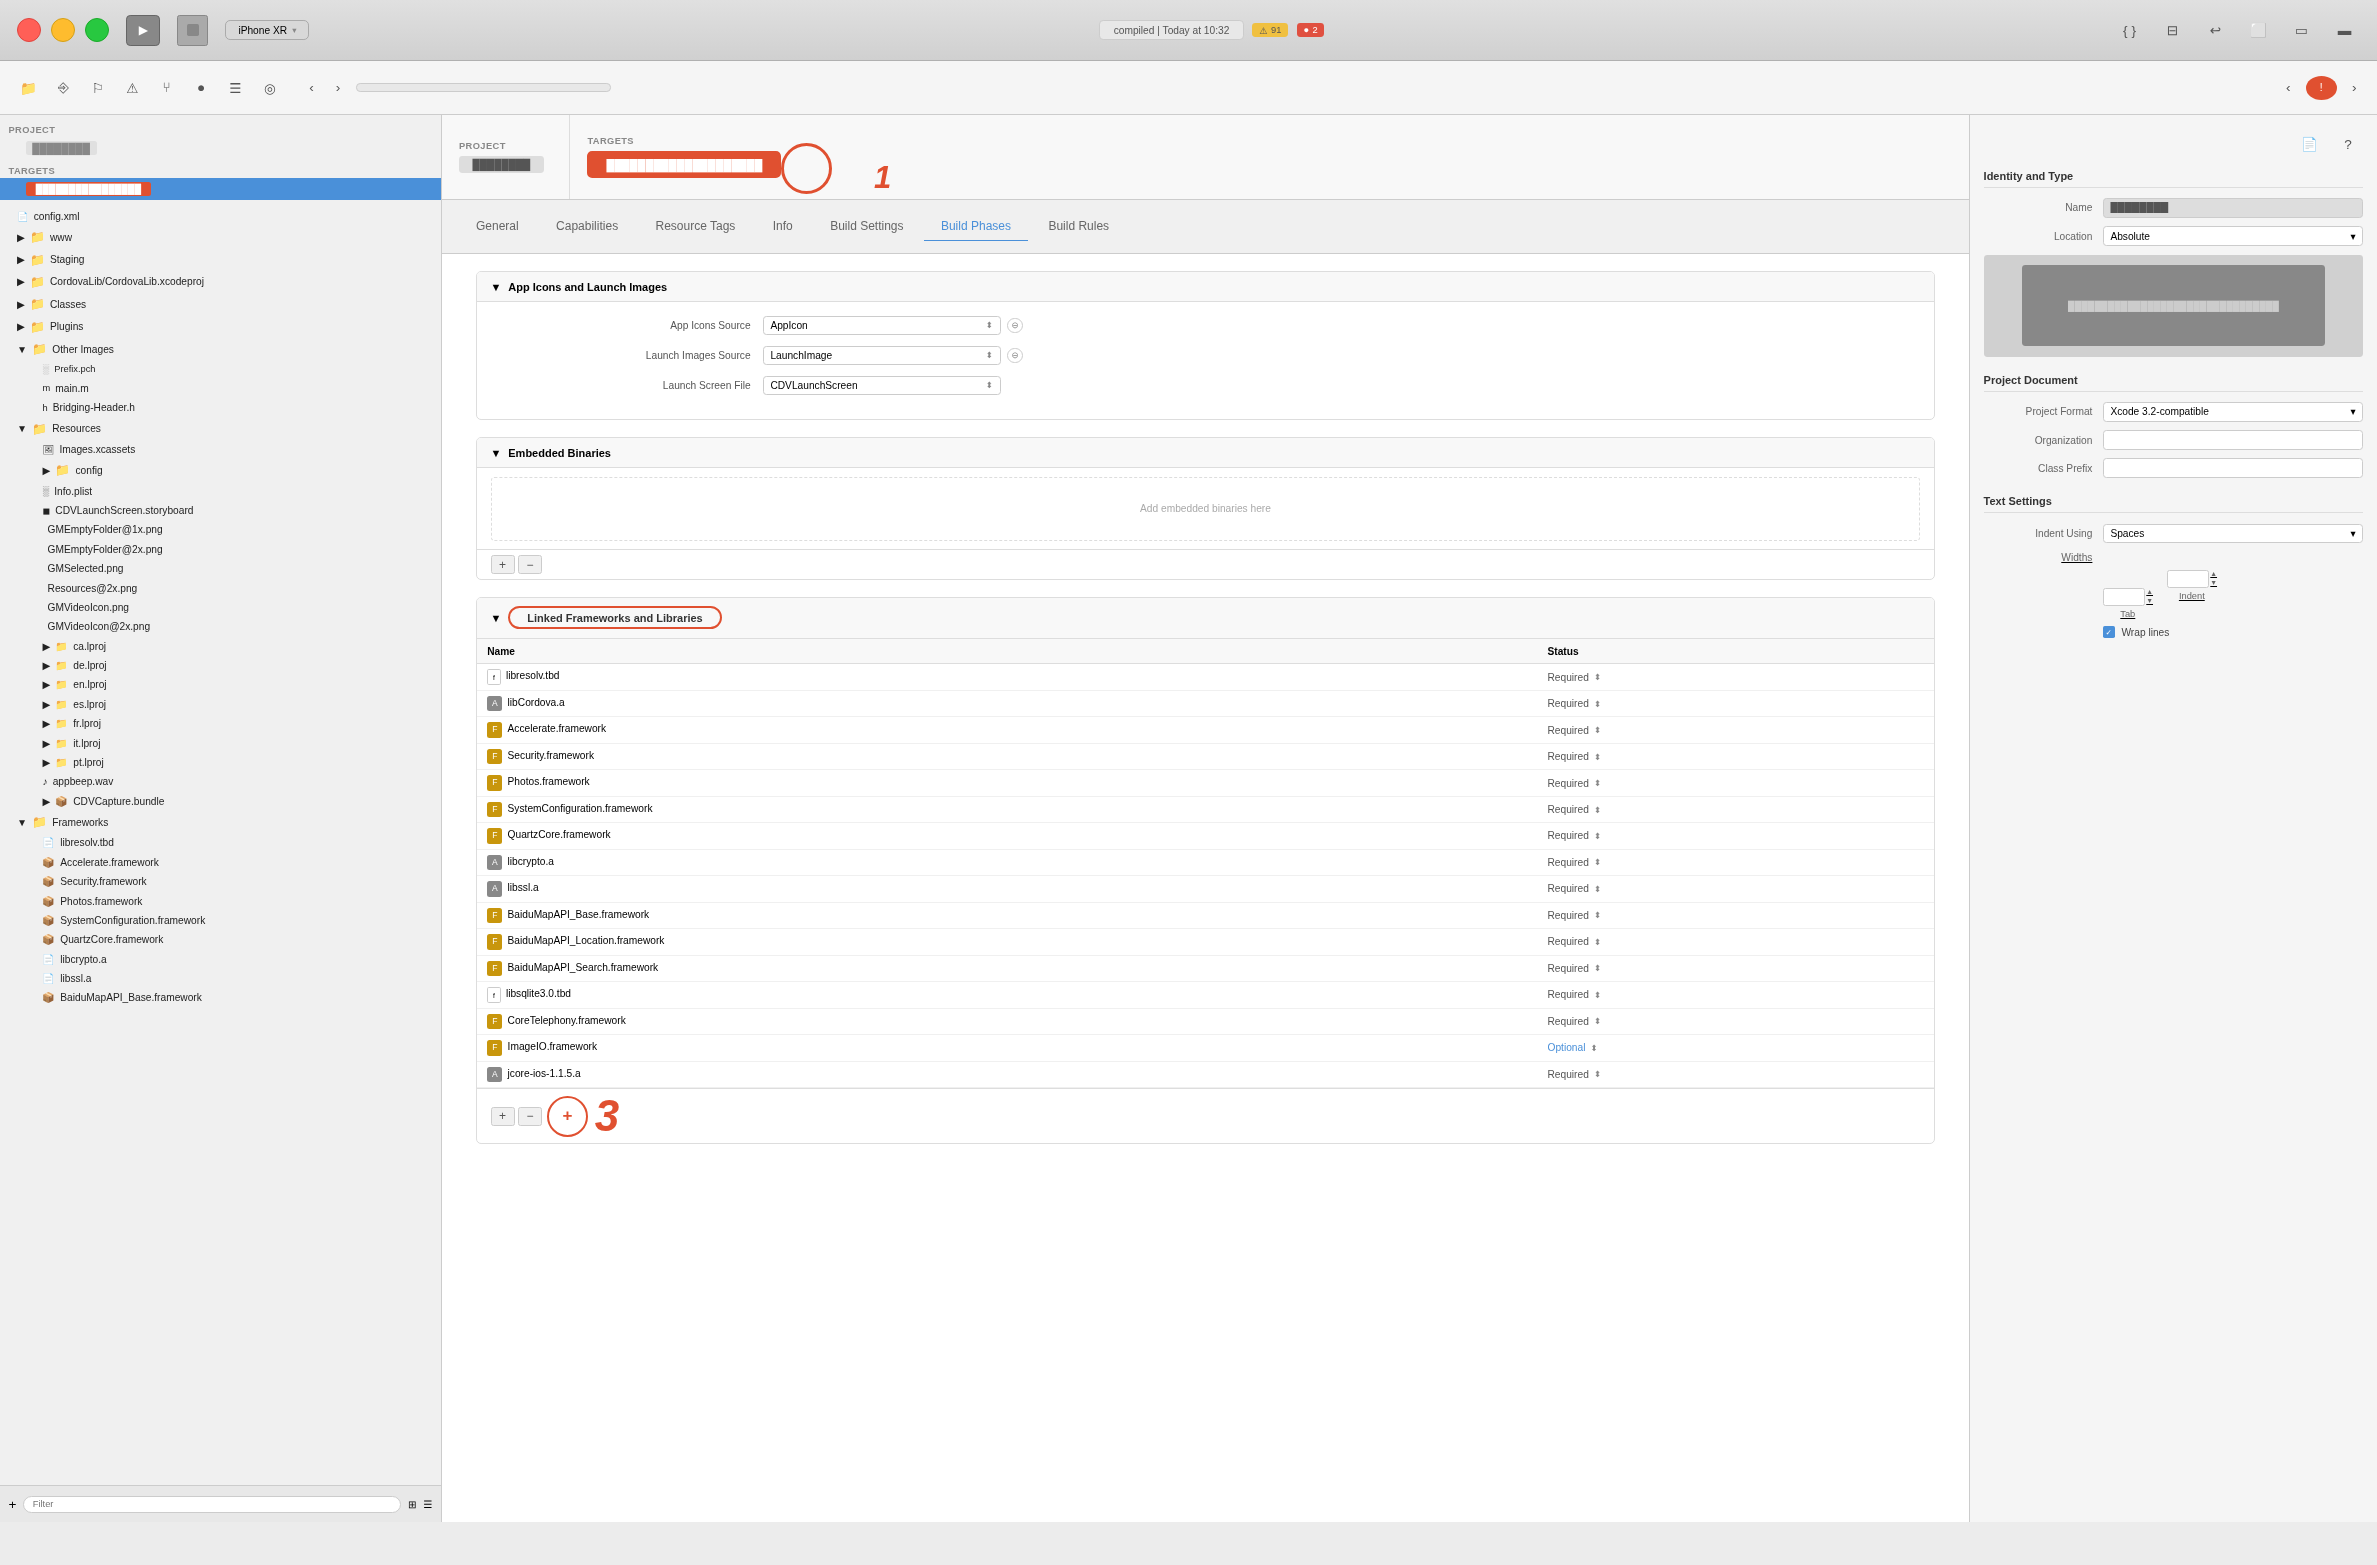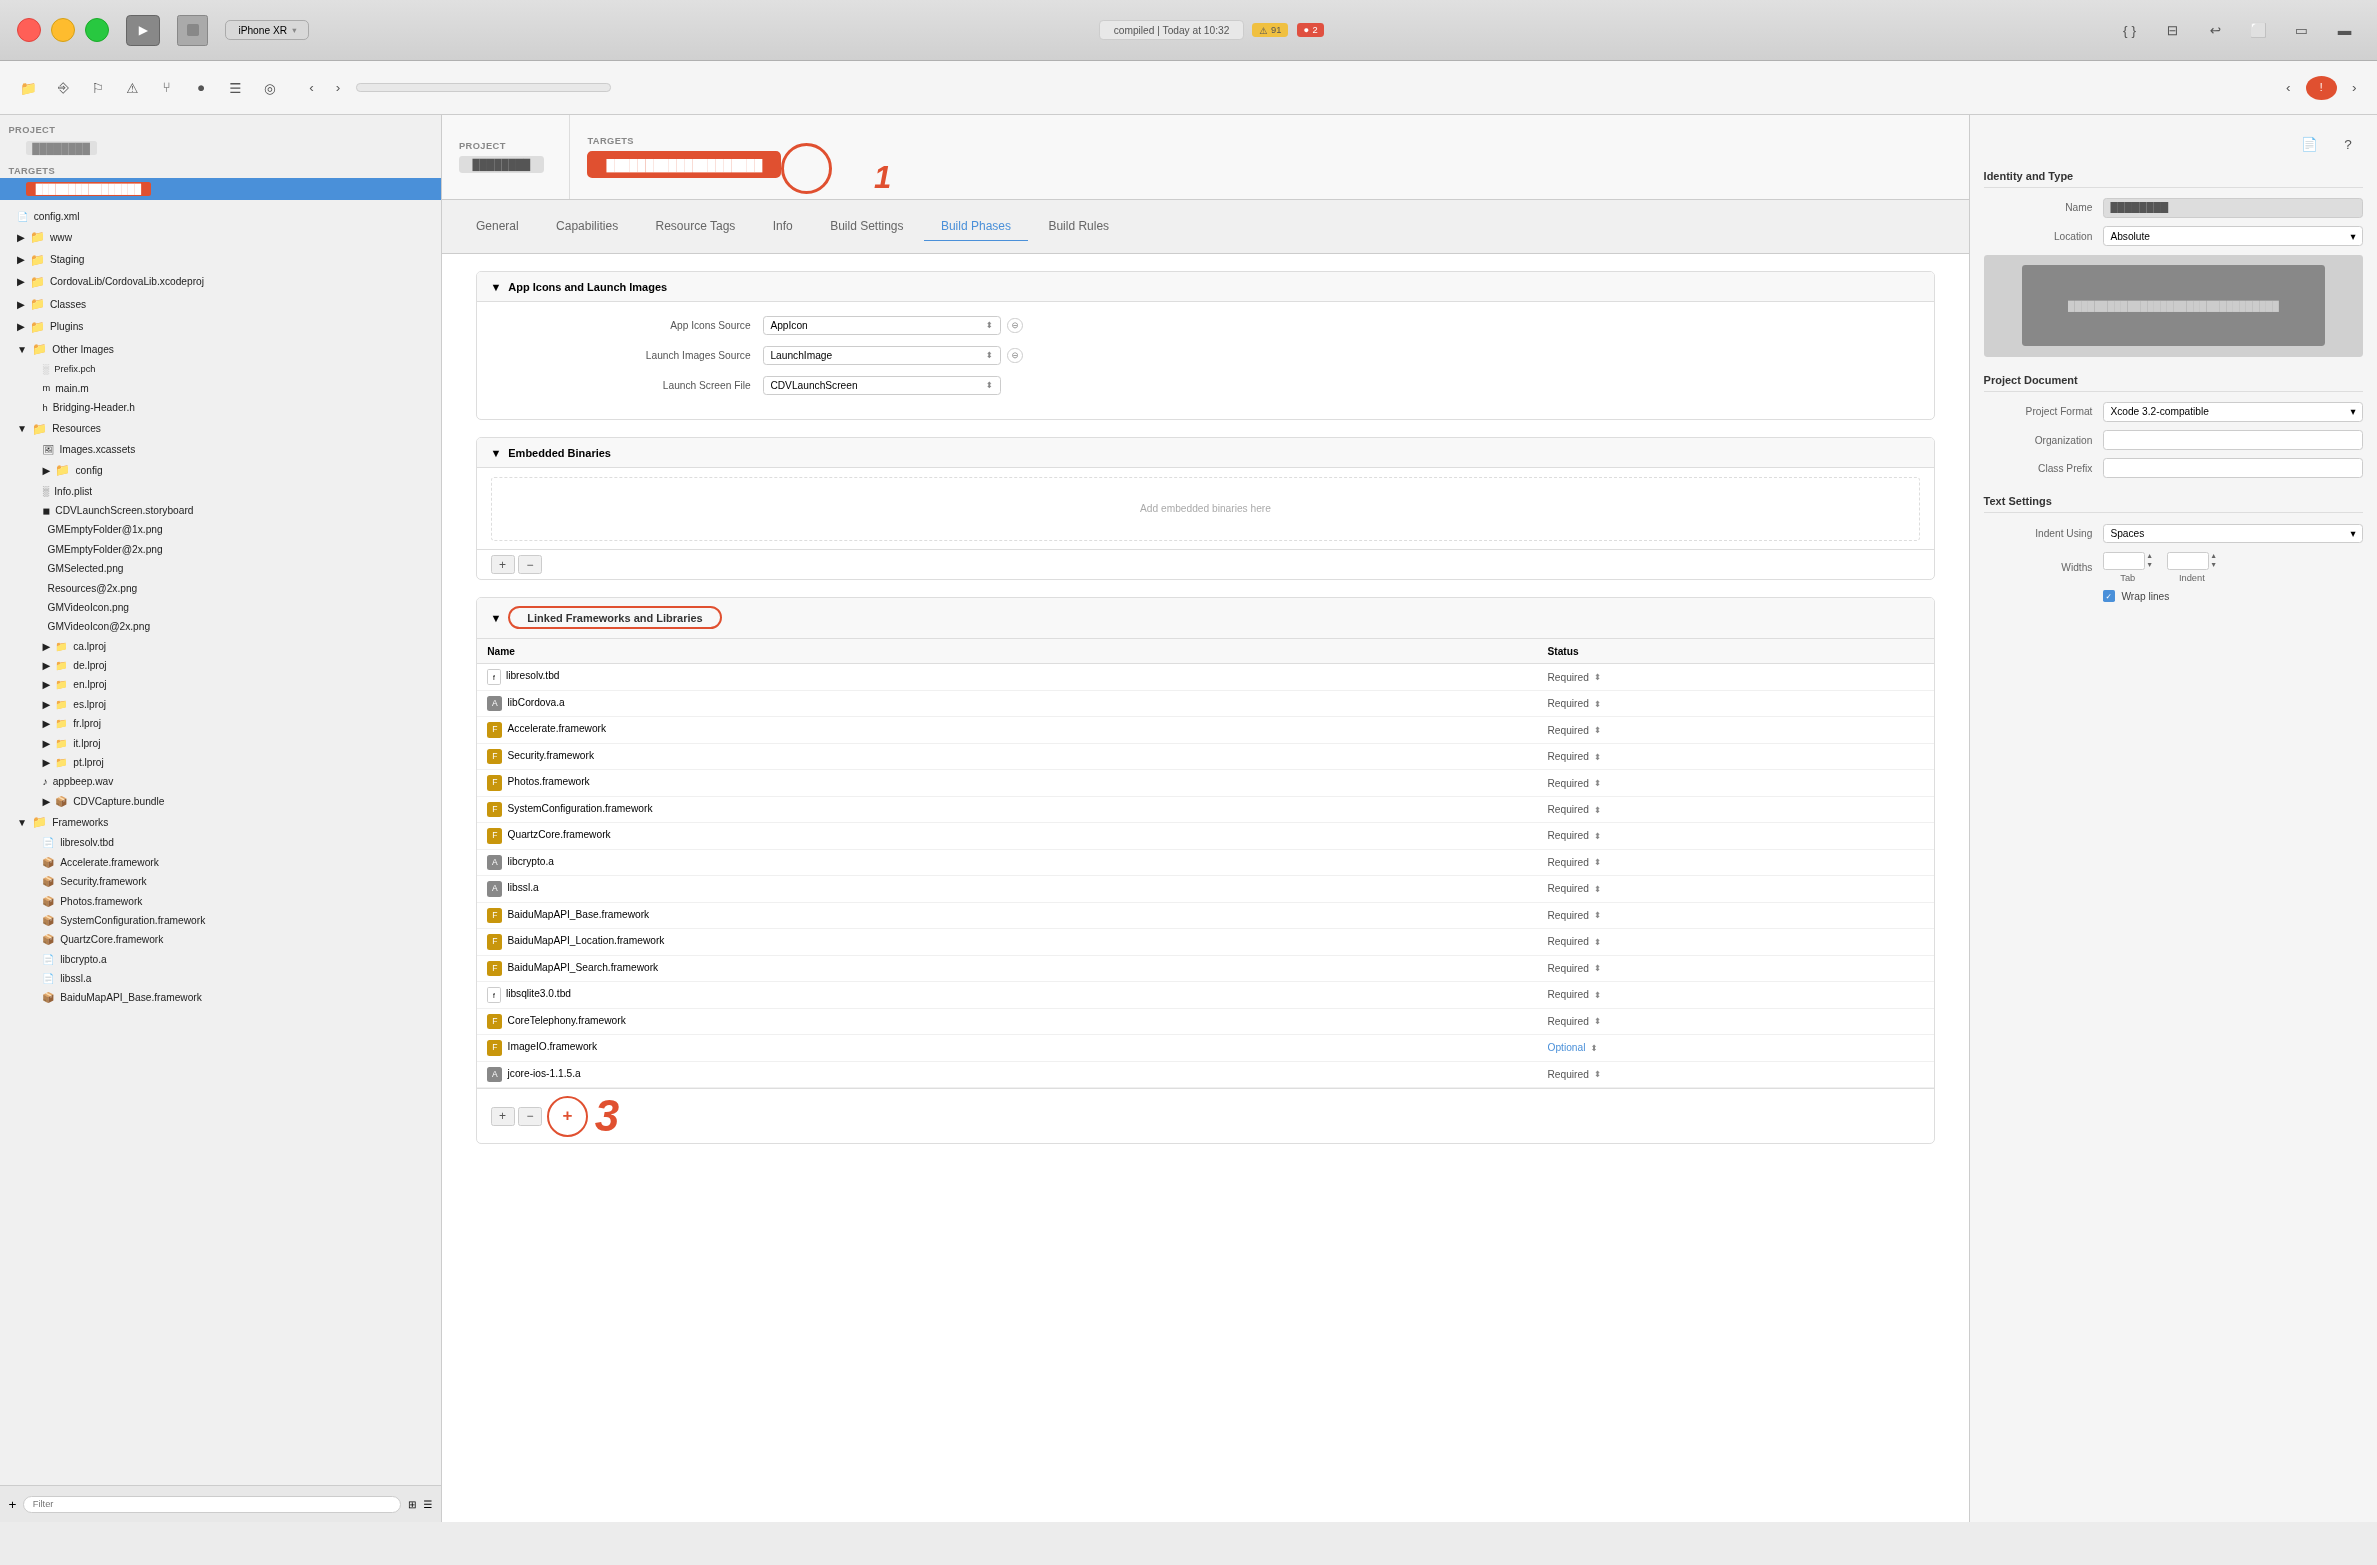--- a/index.html
+++ b/index.html
@@ -82,21 +82,21 @@
 
     
     .right-panel { width:408px;background:#f5f5f5;border-left:0.8px solid #ccc;overflow-y:auto;padding:13.6px; }
     .panel-section { margin-bottom:17px; }
     .panel-title { font-size:11px;font-weight:700;color:#333;margin-bottom:10.2px;padding-bottom:5.1px;border-bottom:0.8px solid #ddd; }
     .panel-row { display:flex;align-items:center;margin-bottom:8.5px; }
     .panel-label { width:119px;text-align:right;color:#666;font-size:10.2px;padding-right:10.2px; }
     .panel-input { flex:1;background:#fff;border:0.8px solid #ccc;border-radius:3.4px;padding:3.4px 6.8px;font-size:10.2px; }
     .panel-select { flex:1;background:#fff;border:0.8px solid #ccc;border-radius:3.4px;padding:3.4px 6.8px;font-size:10.2px;display:flex;align-items:center;justify-content:space-between; }
     .panel-thumbnail { width:100%;height:102px;background:#d0d0d0;border-radius:3.4px;margin-bottom:8.5px;display:flex;align-items:center;justify-content:center;color:#888;font-size:9.3px; }
-    .indent-row { display:flex;align-items:center;margin-bottom:6.8px; }
+    .indent-row { display:flex;margin-bottom:6.8px;text-decoration:underline; }
     .indent-label { width:119px;text-align:right;color:#666;font-size:10.2px;padding-right:10.2px; }
     .stepper-box { display:flex;align-items:center;gap:1.7px; }
     .stepper-input { width:42px;background:#fff;border:0.8px solid #ccc;border-radius:2.5px;padding:2.5px 5.1px;font-size:10.2px; }
     .stepper-arrows { display:flex;flex-direction:column;cursor:pointer; }
     .stepper-arrows span { font-size:6.8px;line-height:8.5px;color:#666; }
     .wrap-row { display:flex;align-items:center;gap:6.8px;margin-left:119px; }
     .checkbox { width:12px;height:12px;background:#4a90d9;border-radius:1.7px;display:flex;align-items:center;justify-content:center;color:#fff;font-size:7.6px; }
   </style>
 </head>
 <body>
@@ -677,21 +677,21 @@
       <div class="panel-row">
         <div class="panel-label">Indent Using</div>
         <div class="panel-select">
           <span>Spaces</span>
           <span>▾</span>
         </div>
       </div>
       <div class="indent-row">
         <div class="indent-label">Widths</div>
         <div style="display:flex;gap:13.6px;align-items:center;">
-          <div style="display:flex;flex-direction:column;align-items:center;gap:3.4px;">
+          <div style="display:flex;flex-direction:column;align-items:center;gap:3.4px;margin-top:36px;">
             <div class="stepper-box">
               <input class="stepper-input" style="">
               <div class="stepper-arrows">
                 <span>▲</span>
                 <span>▼</span>
               </div>
             </div>
             <span style="font-size:9.3px;color:#666;">Tab</span>
           </div>
           <div style="display:flex;flex-direction:column;align-items:center;gap:3.4px;">

